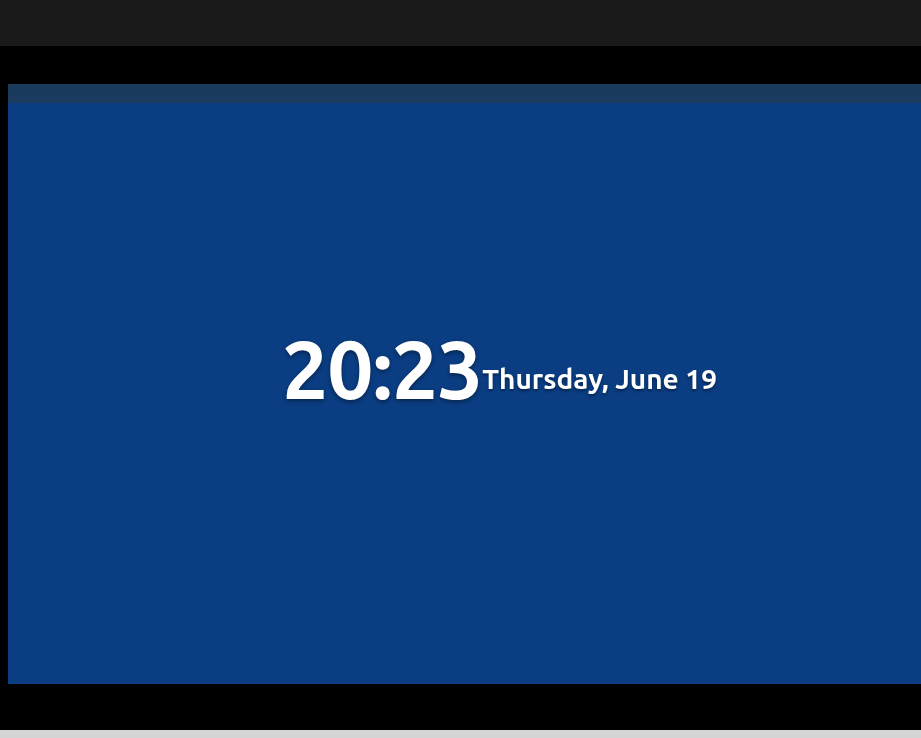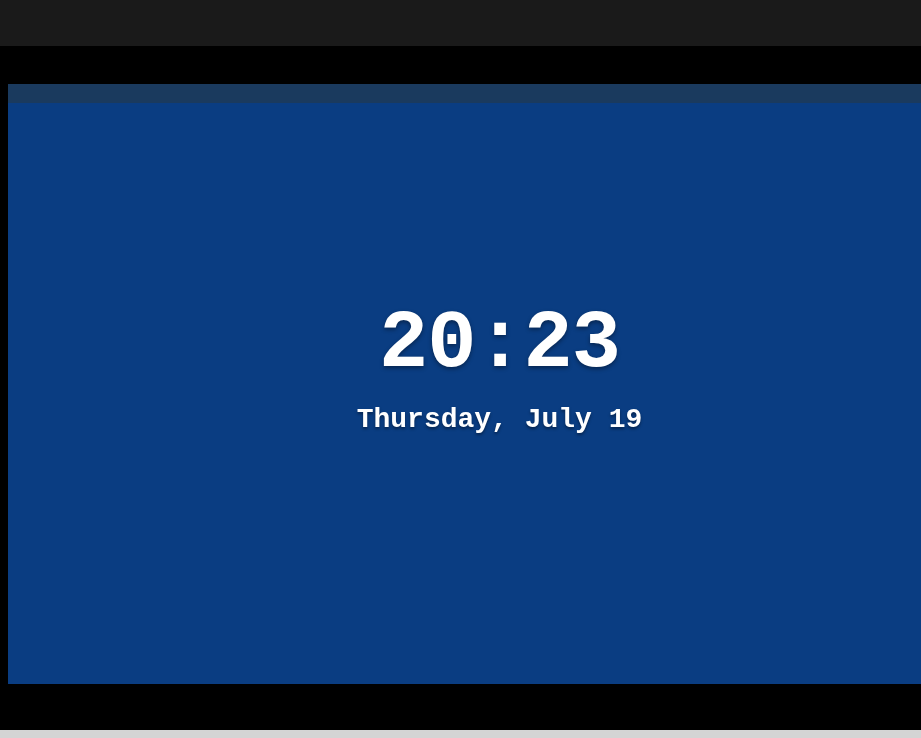--- a/index.html
+++ b/index.html
@@ -47,25 +47,24 @@
       position: absolute;
       top: 0;
       left: 0;
       right: 0;
       height: 19px;
       background: #1a3a5e;
     }
     
     .clock-wrapper {
       display: flex;
-      flex-direction: column;
+      flex-direction: row;
       align-items: center;
       margin-top: -30px;
       margin-left: 70px;
-      font-family: Liberation Mono, monospace;
     }
     
     .time {
       font-size: 82px;
       font-weight: 700;
       color: #ffffff;
       text-shadow: 0 2px 4px rgba(0,0,0,0.4);
       line-height: 1;
       letter-spacing: -1px;
     }
@@ -90,18 +89,18 @@
 </head>
 <body>
 
 <div class="top-bar"></div>
 
 <div class="black-frame">
   <div class="lockscreen-container">
     <div class="lockscreen-topstrip"></div>
     <div class="clock-wrapper">
       <div class="time">20:23</div>
-      <div class="date">Thursday, July 19</div>
+      <div class="date">Thursday, June 19</div>
     </div>
   </div>
 </div>
 
 <div class="bottom-strip"></div>
 
 </body></html>

